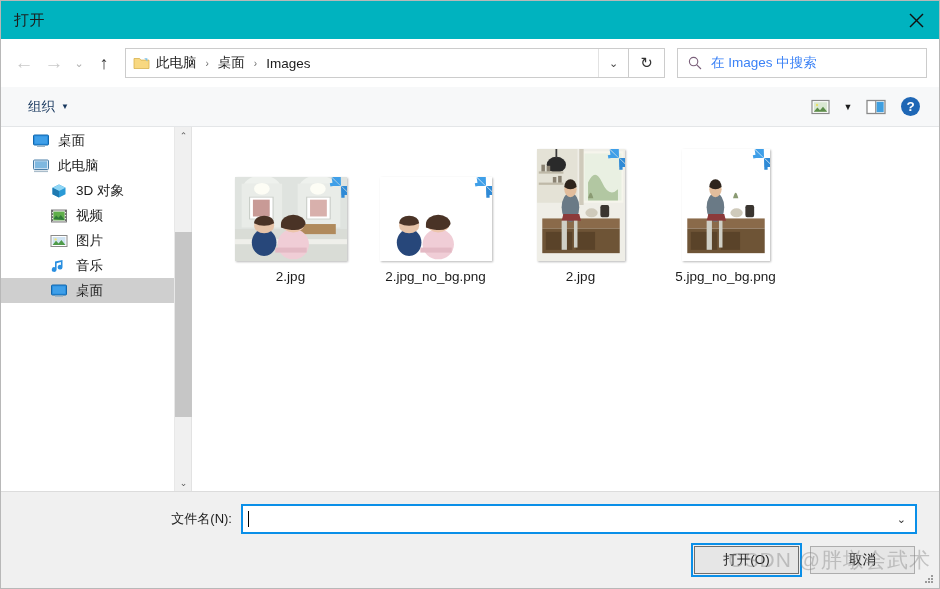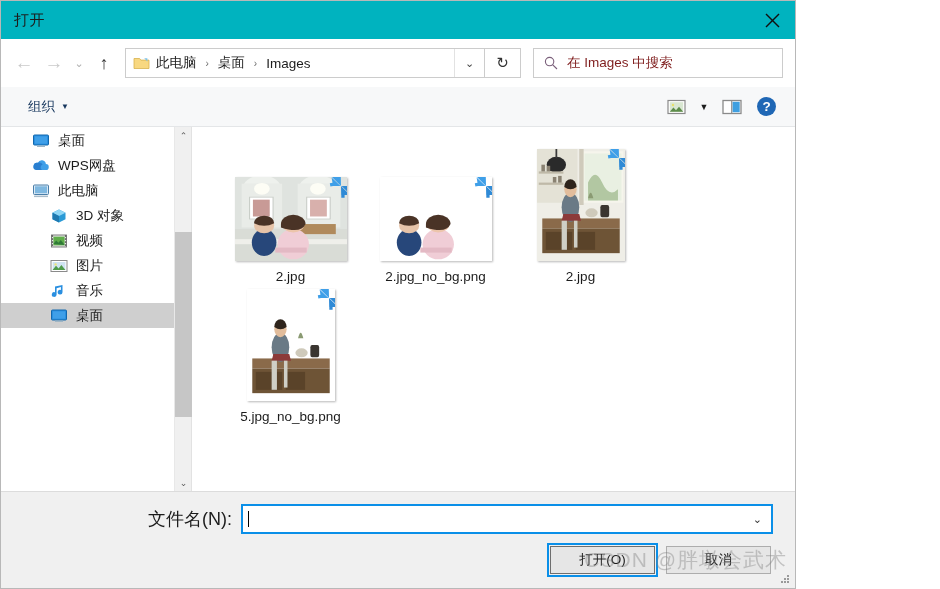--- a/index.html
+++ b/index.html
@@ -4,21 +4,21 @@
 <style>
   * { box-sizing: border-box; margin: 0; padding: 0; }
   html, body {
     width: 940px; height: 589px;
     font-family: "Liberation Sans", "DejaVu Sans", sans-serif;
     background: #ffffff;
     overflow: hidden;
   }
   #dialog {
     position: relative;
-    width: 796px; height: 589px;
+    width: 940px; height: 589px;
     background: #ffffff;
     border: 1px solid #b8b8b8;
     display: flex; flex-direction: column;
   }
 
   
   #titlebar {
     height: 38px; min-height: 38px;
     background: #00b3bf;
     display: flex; align-items: center;
@@ -87,21 +87,21 @@
     color: #333; font-size: 15px; cursor: pointer;
   }
   #searchbox {
     width: 250px; height: 30px;
     border: 1px solid #cccccc;
     background: #ffffff;
     display: flex; align-items: center;
     margin-left: 12px;
   }
   #search-icon { margin: 0 9px 0 10px; display: flex; }
-  #search-placeholder { font-size: 13.5px; color: #7f1d1d; }
+  #search-placeholder { font-size: 13.5px; color: #3b82f6; }
 
   
   #commandbar {
     height: 40px; min-height: 40px;
     background: #f7f8f9;
     border-bottom: 1px solid #e4e6e8;
     display: flex; align-items: center;
     padding: 0 14px 0 18px;
   }
   .cmd-btn {
@@ -222,21 +222,21 @@
     position: relative;
   }
   #filename-row {
     display: flex; align-items: center;
     padding: 12px 22px 0 0;
   }
   #filename-label {
     width: 240px;
     text-align: right;
     padding-right: 9px;
-    font-size: 18px; color: #1c1c1c;
+    font-size: 13px; color: #1c1c1c;
   }
   #filename-combo {
     flex: 1;
     height: 30px;
     background: #ffffff;
     border: 2px solid #0a8fe8;
     display: flex; align-items: center;
     position: relative;
   }
   #fn-caret-text {
@@ -376,29 +376,20 @@
       <div id="sidebar-list">
           <div class="side-item lvl1">
             <span class="side-icon">
               <svg width="18" height="16" viewBox="0 0 18 16">
                 <rect x="1.5" y="2" width="15" height="10" rx="1" fill="#2a8fe0" stroke="#1268ad" stroke-width="1"></rect>
                 <rect x="3" y="3.4" width="12" height="7.2" fill="#3f9fe8"></rect>
                 <rect x="5" y="12.6" width="8" height="1.4" fill="#9fb6c6"></rect>
               </svg>
             </span>
             <span>桌面</span>
-          </div>
-          <div class="side-item lvl1">
-            <span class="side-icon">
-              <svg width="18" height="16" viewBox="0 0 18 16">
-                <path d="M4.4 12h9.2a3 3 0 0 0 .3-6 4.2 4.2 0 0 0-8-1.2A3.2 3.2 0 0 0 4.4 12z" fill="#3f9fe8"></path>
-                <path d="M4.4 12h5.6a3.2 3.2 0 0 1 .6-5.6A4 4 0 0 0 5.9 4.8 3.2 3.2 0 0 0 4.4 12z" fill="#2a7fd0"></path>
-              </svg>
-            </span>
-            <span>WPS网盘</span>
           </div>
           <div class="side-item lvl1">
             <span class="side-icon">
               <svg width="18" height="16" viewBox="0 0 18 16">
                 <rect x="1.5" y="2" width="15" height="9.5" rx="1" fill="#d9e8f5" stroke="#4a7ea8" stroke-width="1"></rect>
                 <rect x="3" y="3.3" width="12" height="6.9" fill="#7fb8e0"></rect>
                 <rect x="2" y="12.6" width="14" height="1.5" fill="#a9bcca"></rect>
               </svg>
             </span>
             <span>此电脑</span>

